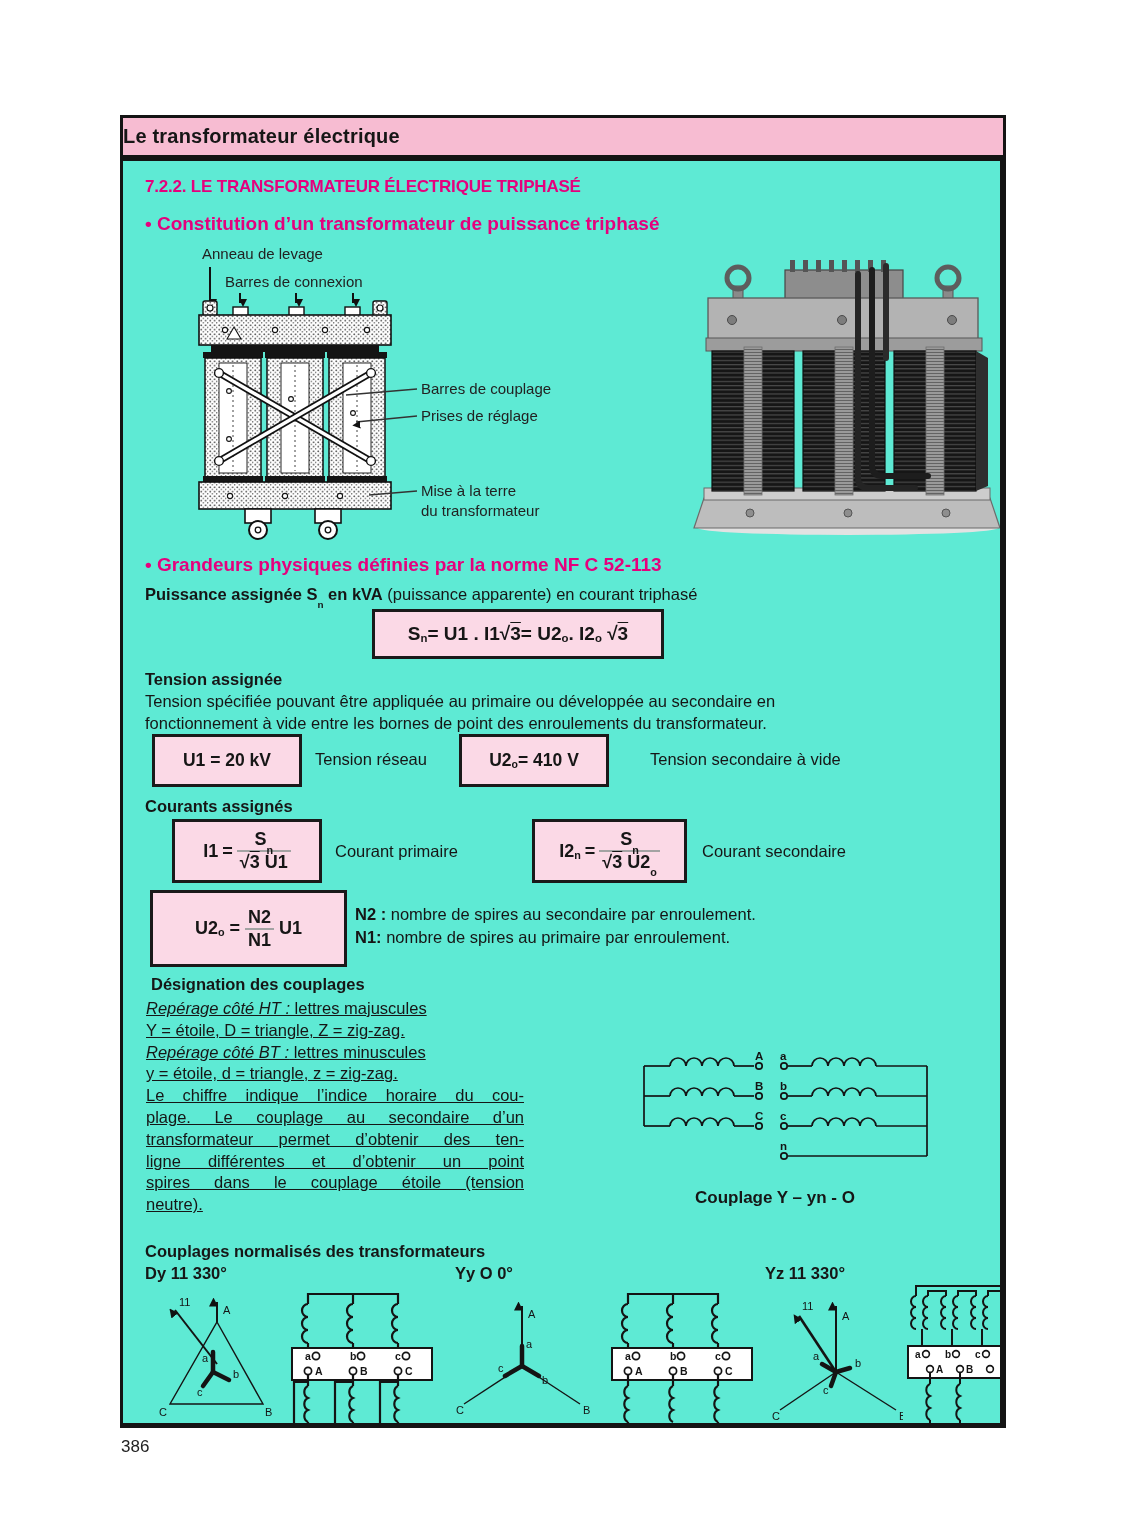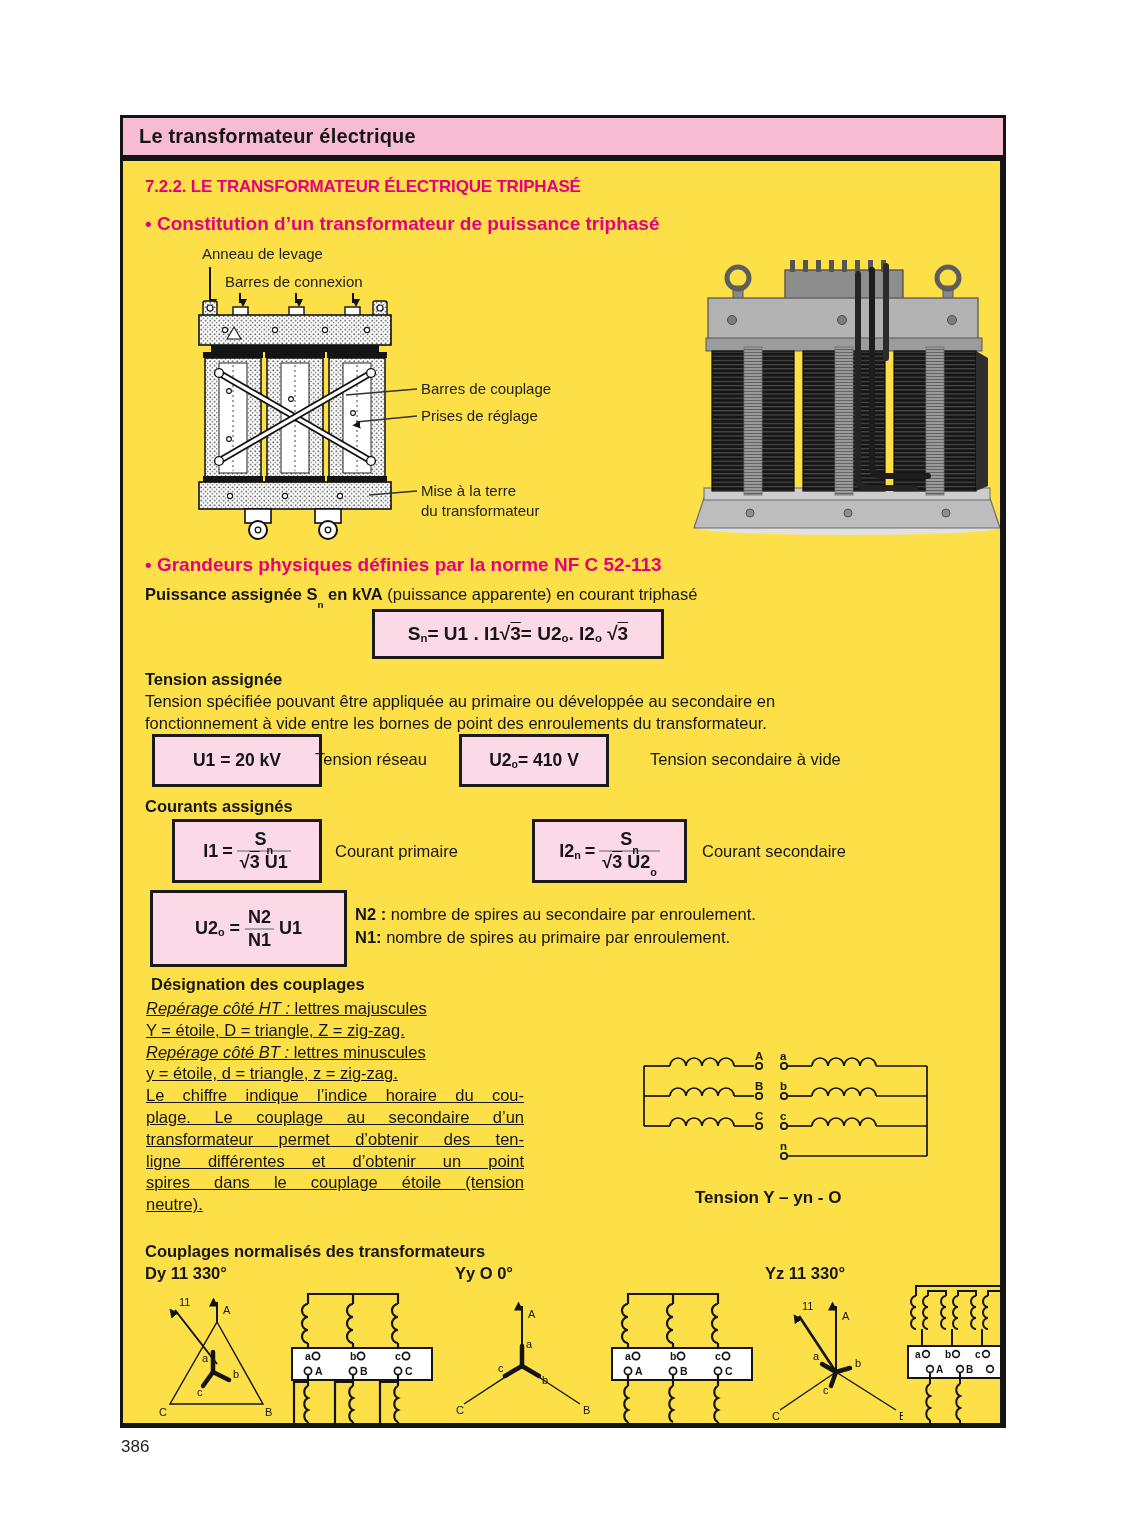--- a/index.html
+++ b/index.html
@@ -1,22 +1,22 @@
 <!DOCTYPE html>
 <html><head>
 <meta charset="utf-8">
 <style>
   html,body{margin:0;padding:0;background:#ffffff;}
   .page{position:relative;width:1125px;height:1539px;background:#fff;
         font-family:"Liberation Sans","DejaVu Sans",sans-serif;color:#161616;overflow:hidden;}
   .banner{position:absolute;left:120px;top:115px;width:886px;height:43px;box-sizing:border-box;
           background:#f7bcd2;border:3px solid #141414;display:flex;align-items:center;}
-  .banner .t{font-size:20px;font-weight:bold;padding-left:16px;letter-spacing:.2px;}
+  .banner .t{font-size:20px;font-weight:bold;letter-spacing:.2px;}
   .mainbox{position:absolute;left:120px;top:158px;width:886px;height:1270px;box-sizing:border-box;
-           background:#fde047;border:3px solid #141414;border-right-width:6px;border-bottom-width:5px;overflow:hidden;}
+           background:#5eead4;border:3px solid #141414;border-right-width:6px;border-bottom-width:5px;overflow:hidden;}
   .abs{position:absolute;}
   .magenta{color:#e5007d;}
   .sec-title{font-size:17px;font-weight:bold;letter-spacing:-.2px;}
   .bullet-head{font-size:19px;font-weight:bold;}
   .h-bold{font-size:16.5px;font-weight:bold;}
   .body-txt{font-size:16.5px;}
   sub.s{font-size:.6em;position:relative;top:.35em;line-height:0;}
   .ovl{text-decoration:overline;}
   .fbox{box-sizing:border-box;background:#fbd9e6;border:3px solid #1a1a1a;
         display:flex;align-items:center;justify-content:center;font-weight:bold;}
@@ -194,21 +194,21 @@
     <div class="abs body-txt" style="left:22px;top:424px;"><b><span>Puissance assignée S</span><sub class="s">n</sub><span> en kVA</span></b><span> (puissance apparente) en courant triphasé</span></div>
 
     <div class="abs fbox" style="left:249px;top:448px;width:292px;height:50px;font-size:19px;">
       <span>S</span><sub class="s">n</sub><span> = U1 . I1 </span><span>√</span><span class="ovl">3</span><span> = U2</span><sub class="s">o</sub><span> . I2</span><sub class="s">o</sub>&nbsp;<span>√</span><span class="ovl">3</span>
     </div>
 
     <div class="abs h-bold" style="left:22px;top:509px;">Tension assignée</div>
     <div class="abs body-txt" style="left:22px;top:531px;">Tension spécifiée pouvant être appliquée au primaire ou développée au secondaire en</div>
     <div class="abs body-txt" style="left:22px;top:553px;">fonctionnement à vide entre les bornes de point des enroulements du transformateur.</div>
 
-    <div class="abs fbox" style="left:29px;top:573px;width:170px;height:53px;font-size:17.5px;">
+    <div class="abs fbox" style="left:29px;top:573px;width:150px;height:53px;font-size:17.5px;">
         <span>U1 = 20 kV</span>
       </div>
     <div class="abs caption-mid" style="left:192px;top:589px;">Tension réseau</div>
     <div class="abs fbox" style="left:336px;top:573px;width:150px;height:53px;font-size:17.5px;">
         <span>U2</span>
         <sub class="s">o</sub>
         <span> = 410 V</span>
       </div>
     <div class="abs caption-mid" style="left:527px;top:589px;">Tension secondaire à vide</div>
 
@@ -297,21 +297,21 @@
       <g font-size="11.5" font-weight="bold" fill="#141414">
         <text x="123" y="8">A</text>
         <text x="123" y="38">B</text>
         <text x="123" y="68">C</text>
         <text x="148" y="8">a</text>
         <text x="148" y="38">b</text>
         <text x="148" y="68">c</text>
         <text x="148" y="98">n</text>
       </g>
     </svg>
-    <div class="abs" style="left:572px;top:1027px;font-size:17px;font-weight:bold;">Tension Y – yn - O</div>
+    <div class="abs" style="left:572px;top:1027px;font-size:17px;font-weight:bold;">Couplage Y – yn - O</div>
 
     <div class="abs h-bold" style="left:22px;top:1081px;">Couplages normalisés des transformateurs</div>
     <div class="abs h-bold" style="left:22px;top:1103px;">Dy 11 330°</div>
     <div class="abs h-bold" style="left:332px;top:1103px;">Yy O 0°</div>
     <div class="abs h-bold" style="left:642px;top:1103px;">Yz 11 330°</div>
 
     <svg class="abs" style="left:32px;top:1131px;" width="120" height="132" viewBox="0 0 120 132">
       <defs>
           <marker id="ah2" markerWidth="9" markerHeight="9" refX="4.5" refY="8" orient="auto-start-reverse" markerUnits="userSpaceOnUse">
             <path d="M0,0 L9,0 L4.5,9 z" fill="#111" transform="rotate(-90 4.5 4.5)"></path>

